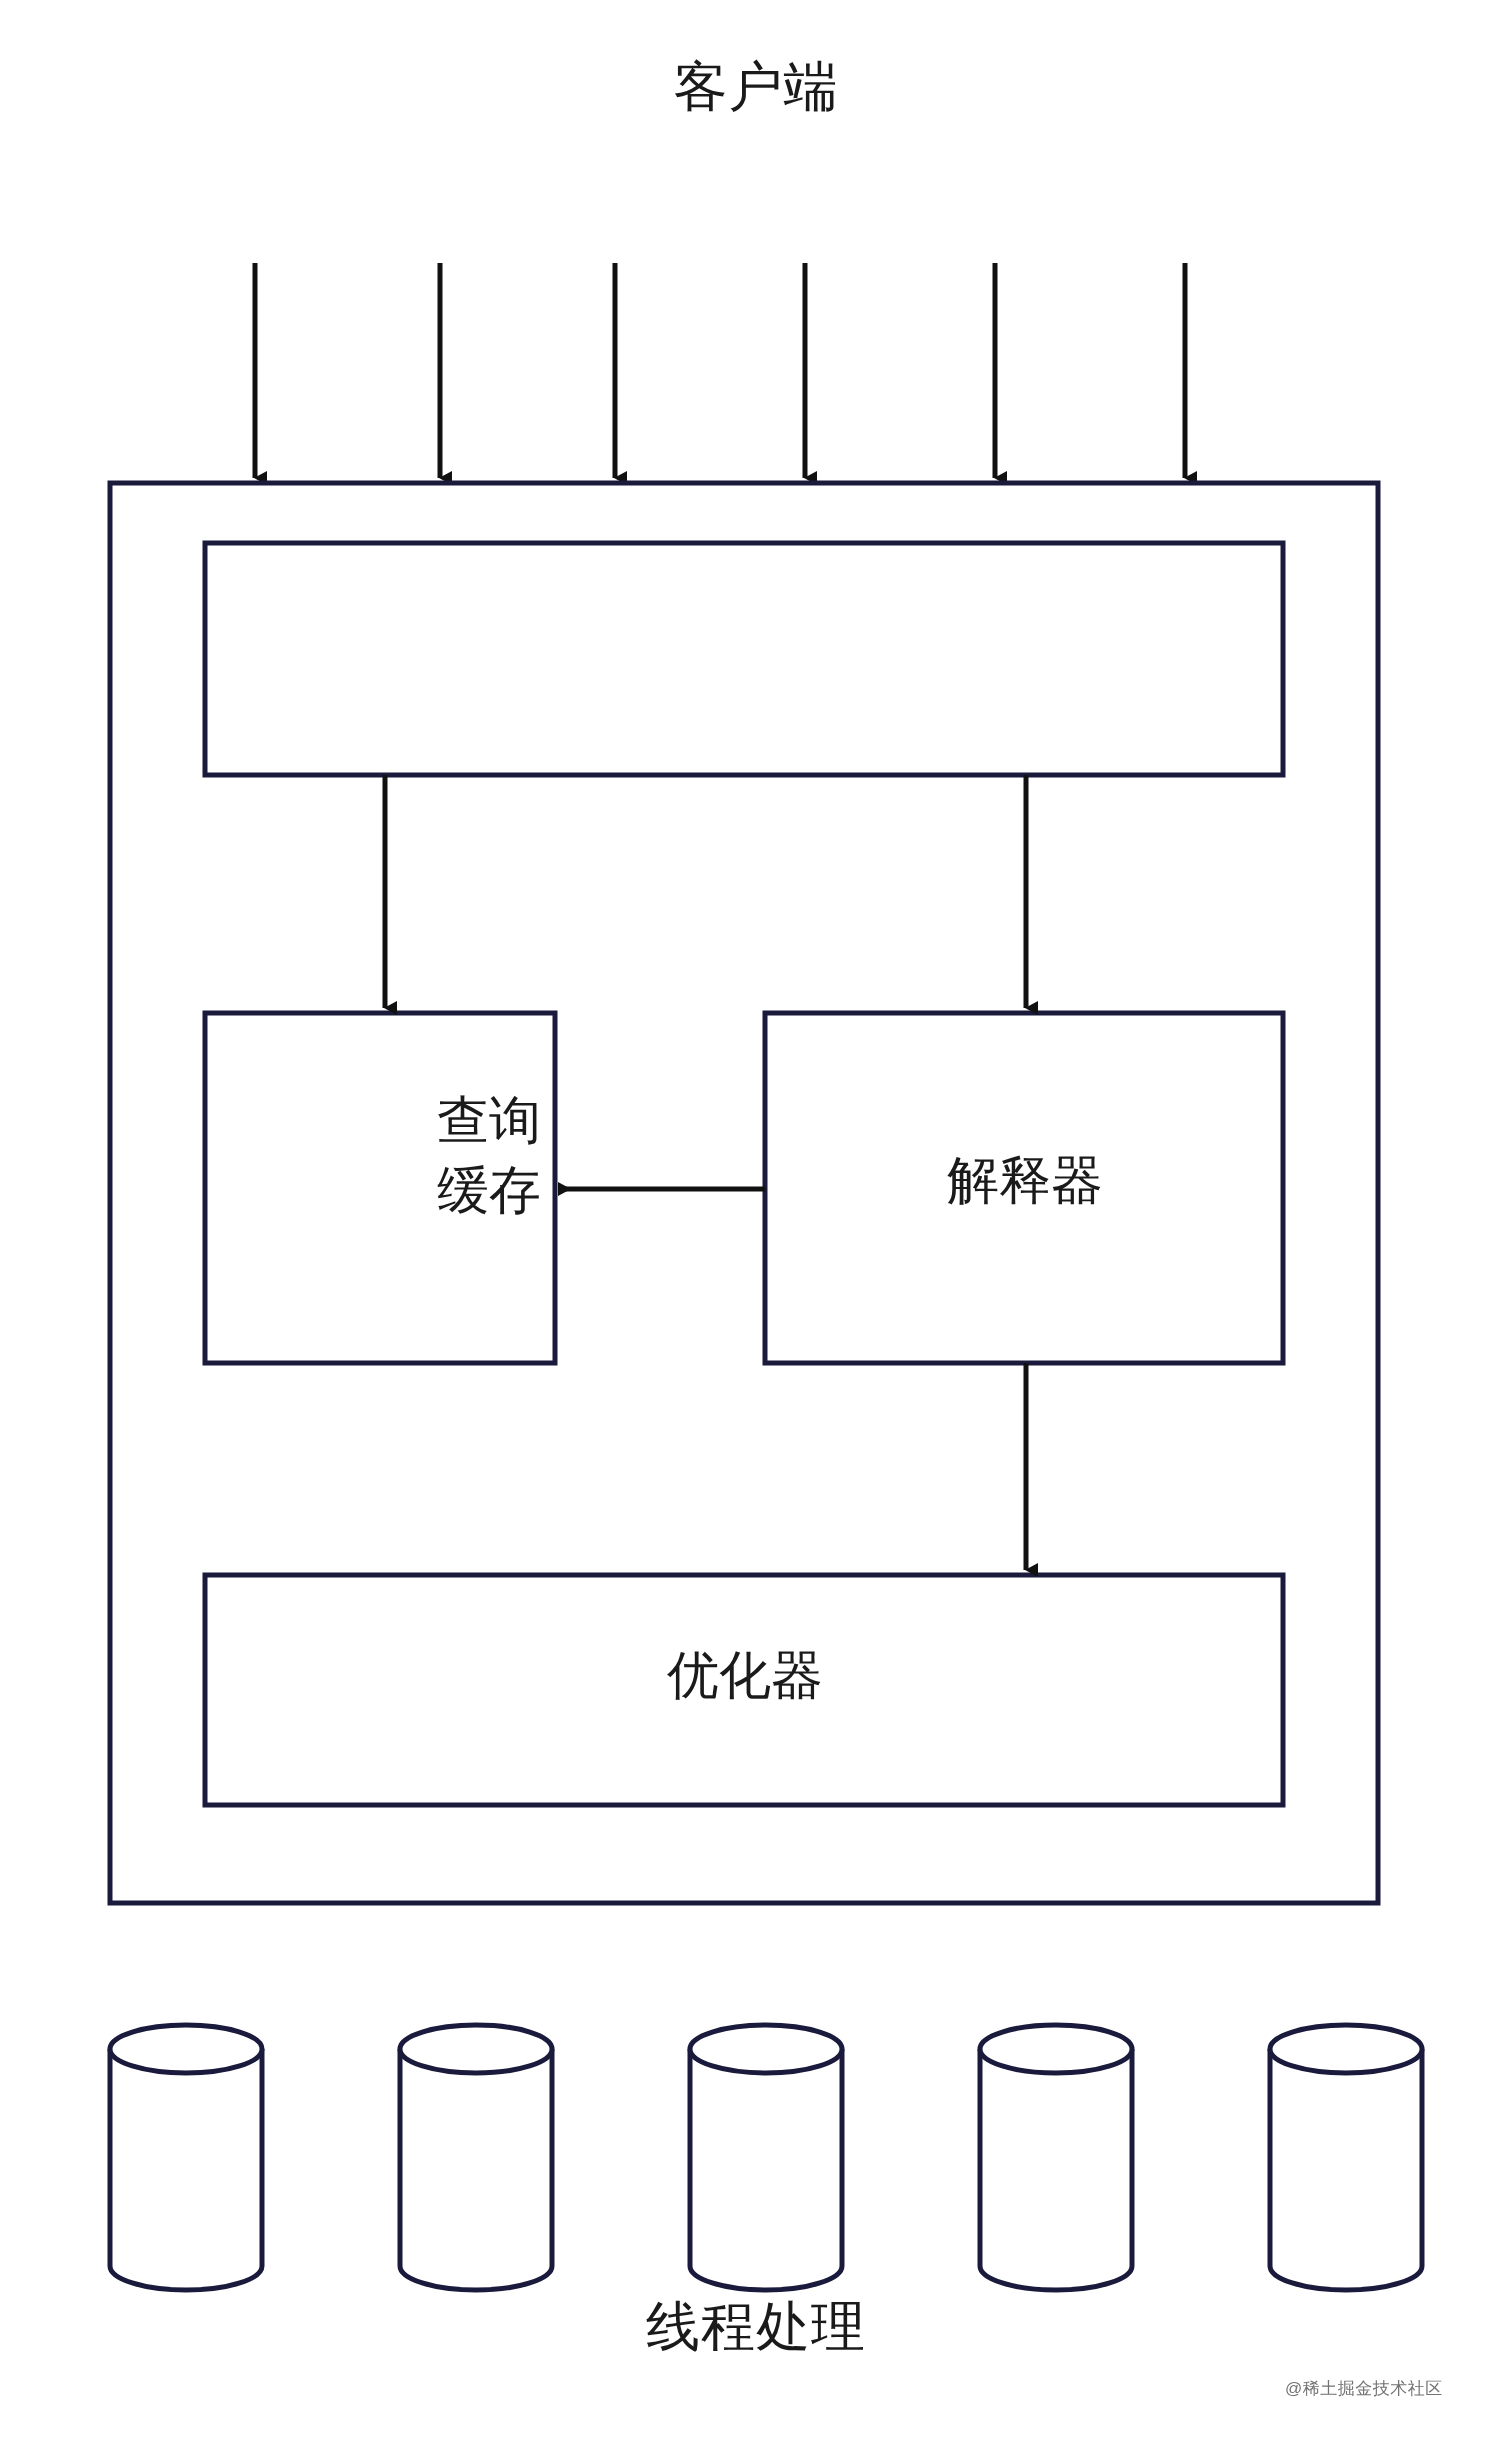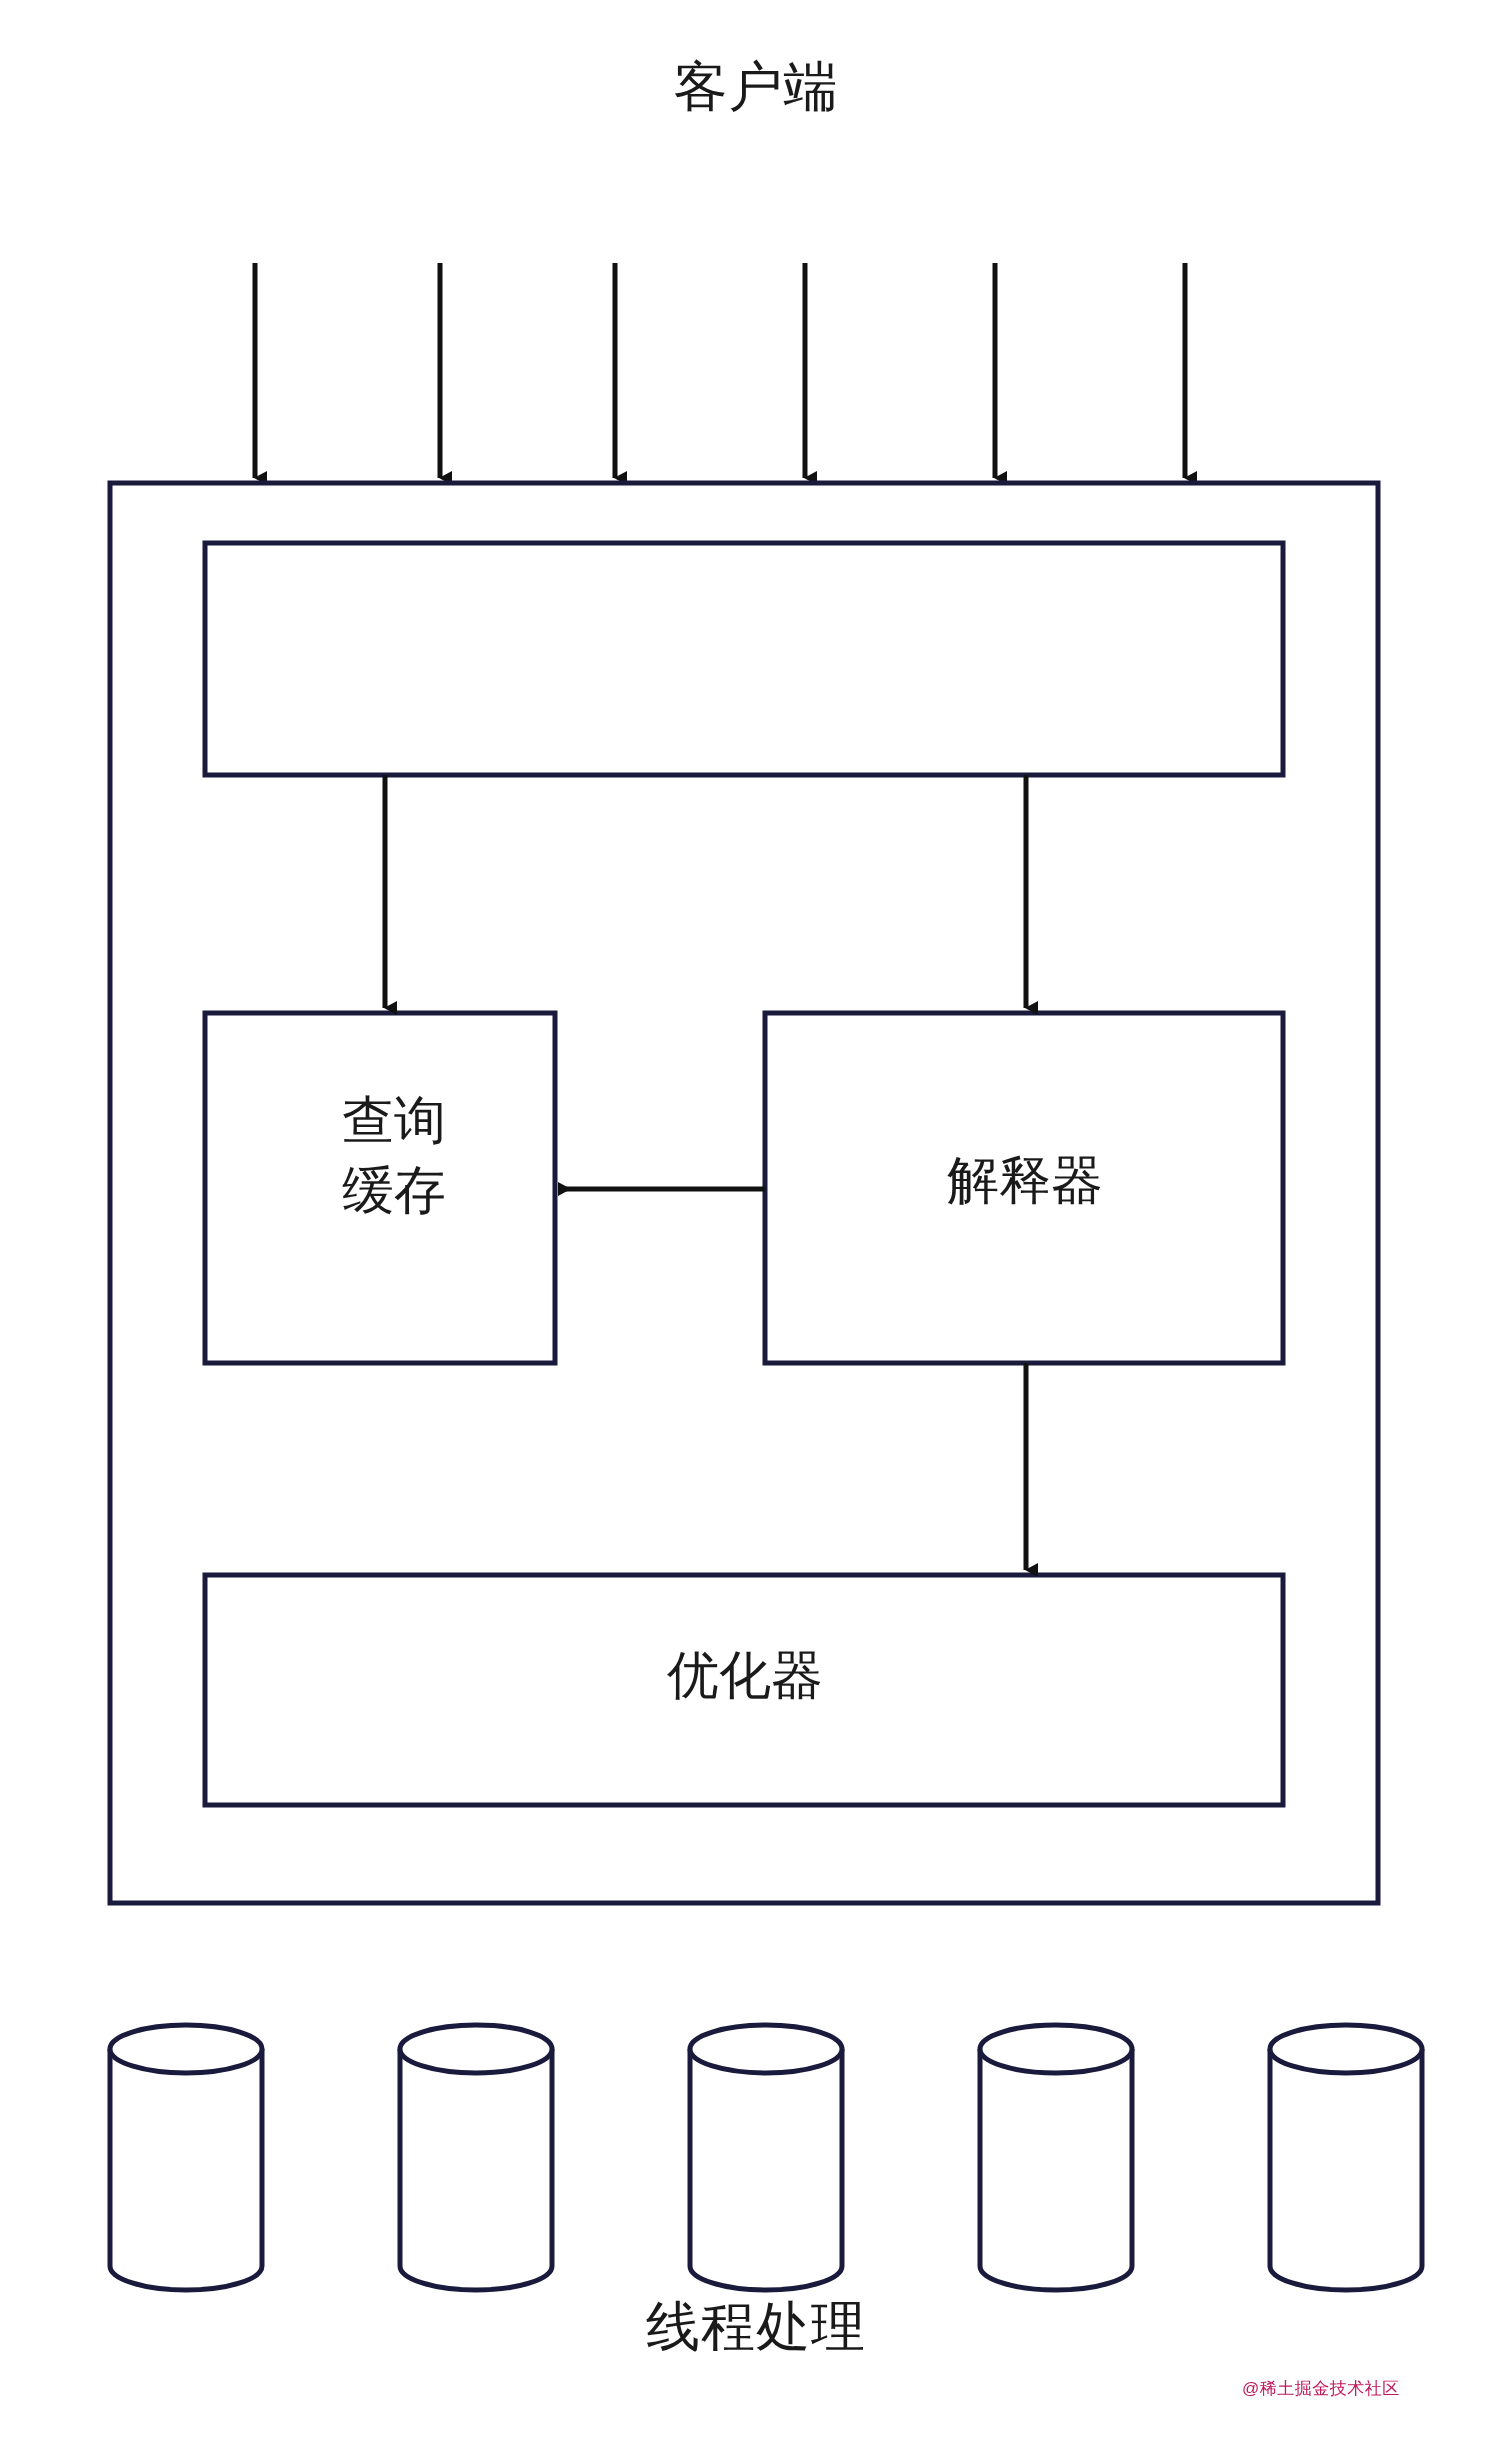--- a/index.html
+++ b/index.html
@@ -57,47 +57,48 @@
   }
 
   #label-conn {
     left: 205px;
     top: 620px;
     width: 1080px;
     font-size: 52px;
   }
 
   #label-cache {
-    left: 219px;
+    left: 191px;
     top: 1085px;
     width: 350px;
     font-size: 52px;
     line-height: 1.35;
+    text-align: right;
   }
 
   #label-parser {
     left: 765px;
     top: 1150px;
     width: 520px;
     font-size: 52px;
   }
 
   #label-optimizer {
     left: 205px;
     top: 1645px;
     width: 1080px;
     font-size: 52px;
   }
 
   #watermark {
     position: absolute;
-    left: 1242px;
+    left: 1285px;
     top: 2377px;
     font-size: 17px;
-    color: #be185d;
+    color: #737373;
     letter-spacing: 0.5px;
     white-space: pre;
     user-select: none;
   }
 </style>
 </head>
 <body>
 
 <div id="stage">
 

